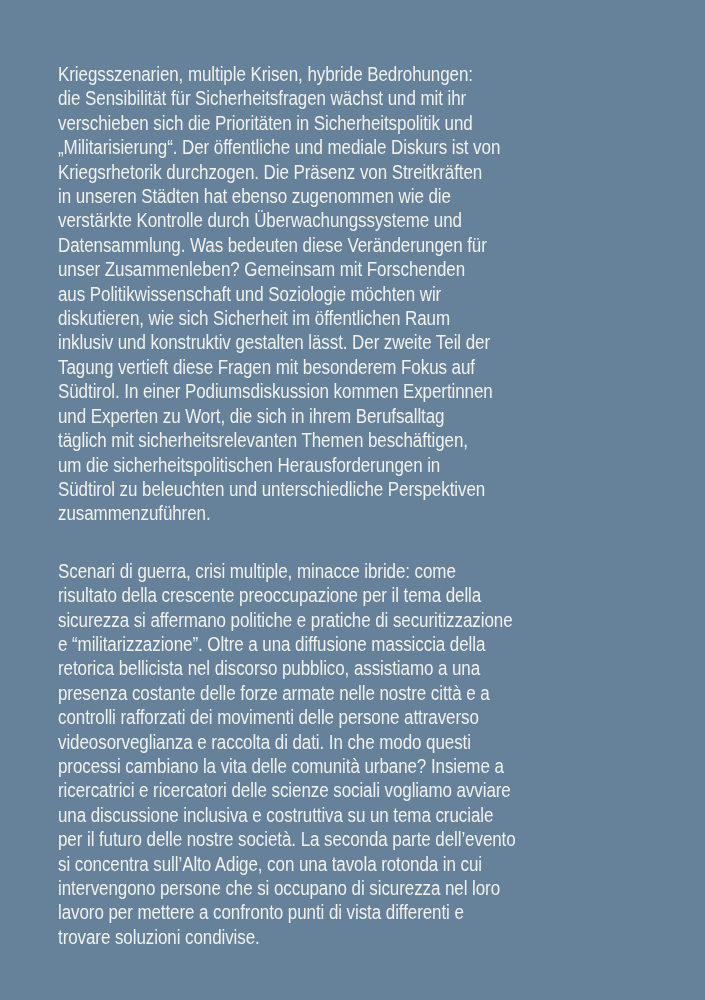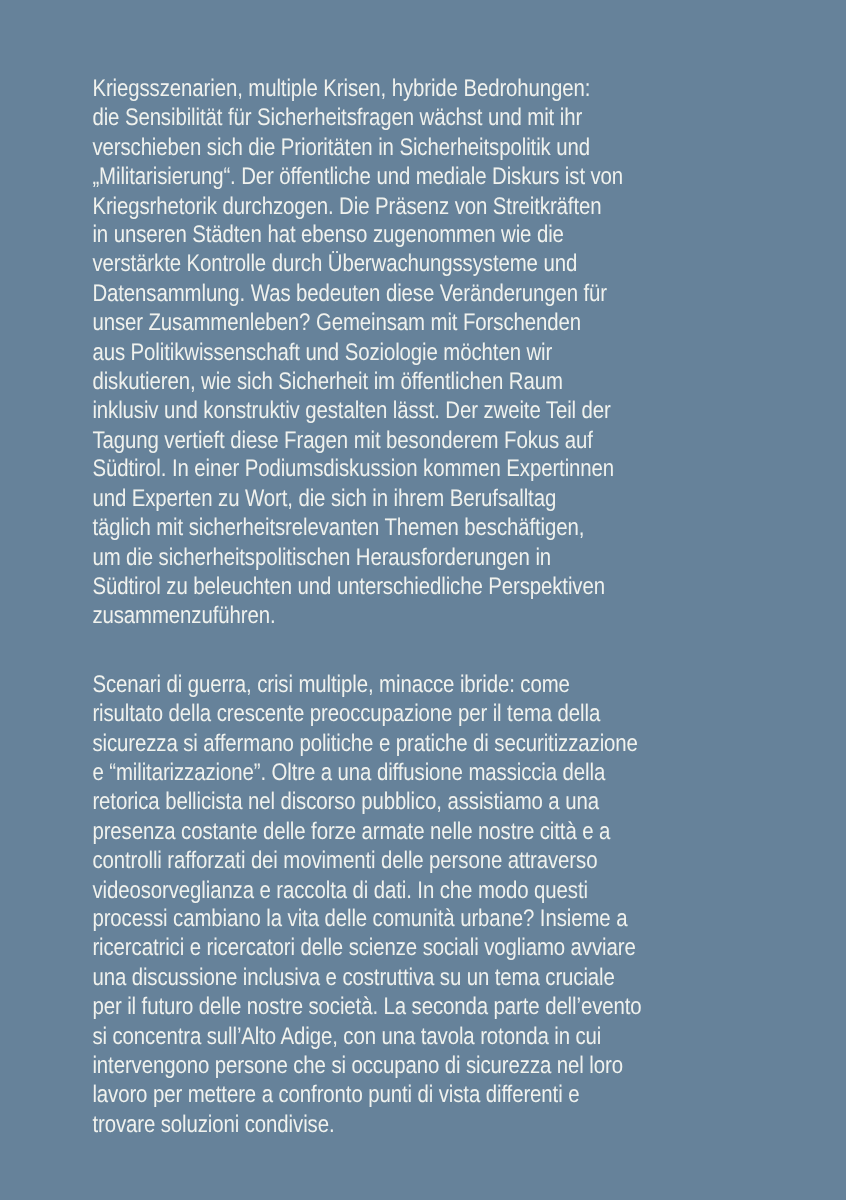--- a/index.html
+++ b/index.html
@@ -10,21 +10,21 @@
     width: 705px;
     height: 1000px;
     background: #66829A;
     overflow: hidden;
     font-family: "Liberation Sans", sans-serif;
   }
   .page {
     box-sizing: border-box;
     width: 697px;
     height: 1000px;
-    padding: 62px 0 0 77px;
+    padding: 62px 0 0 58px;
   }
   .para {
     color: #F0F2EE;
     font-size: 20px;
     line-height: 24.4px;
     font-weight: 400;
     letter-spacing: -0.1px;
     transform: scaleX(0.85);
     transform-origin: 0 0;
     white-space: nowrap;

